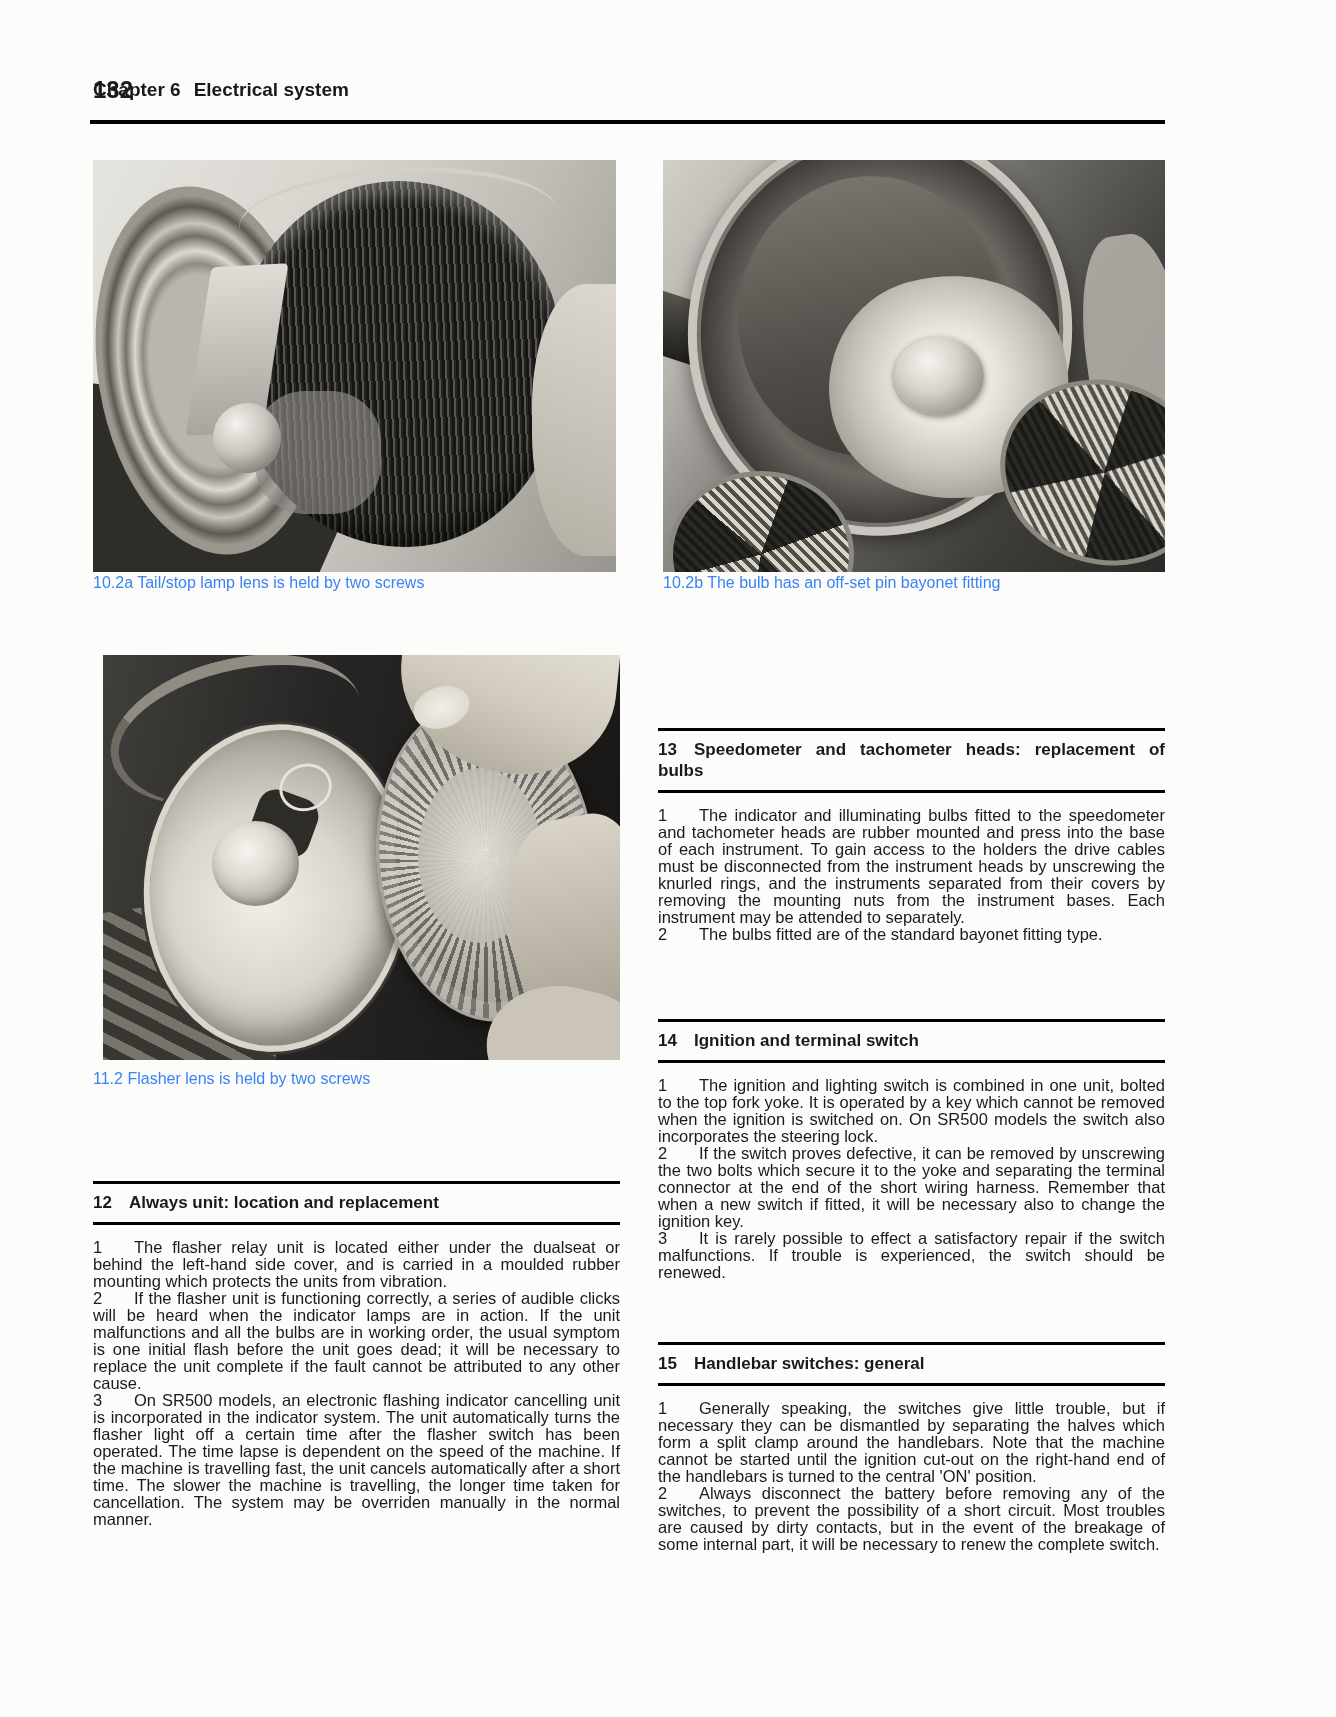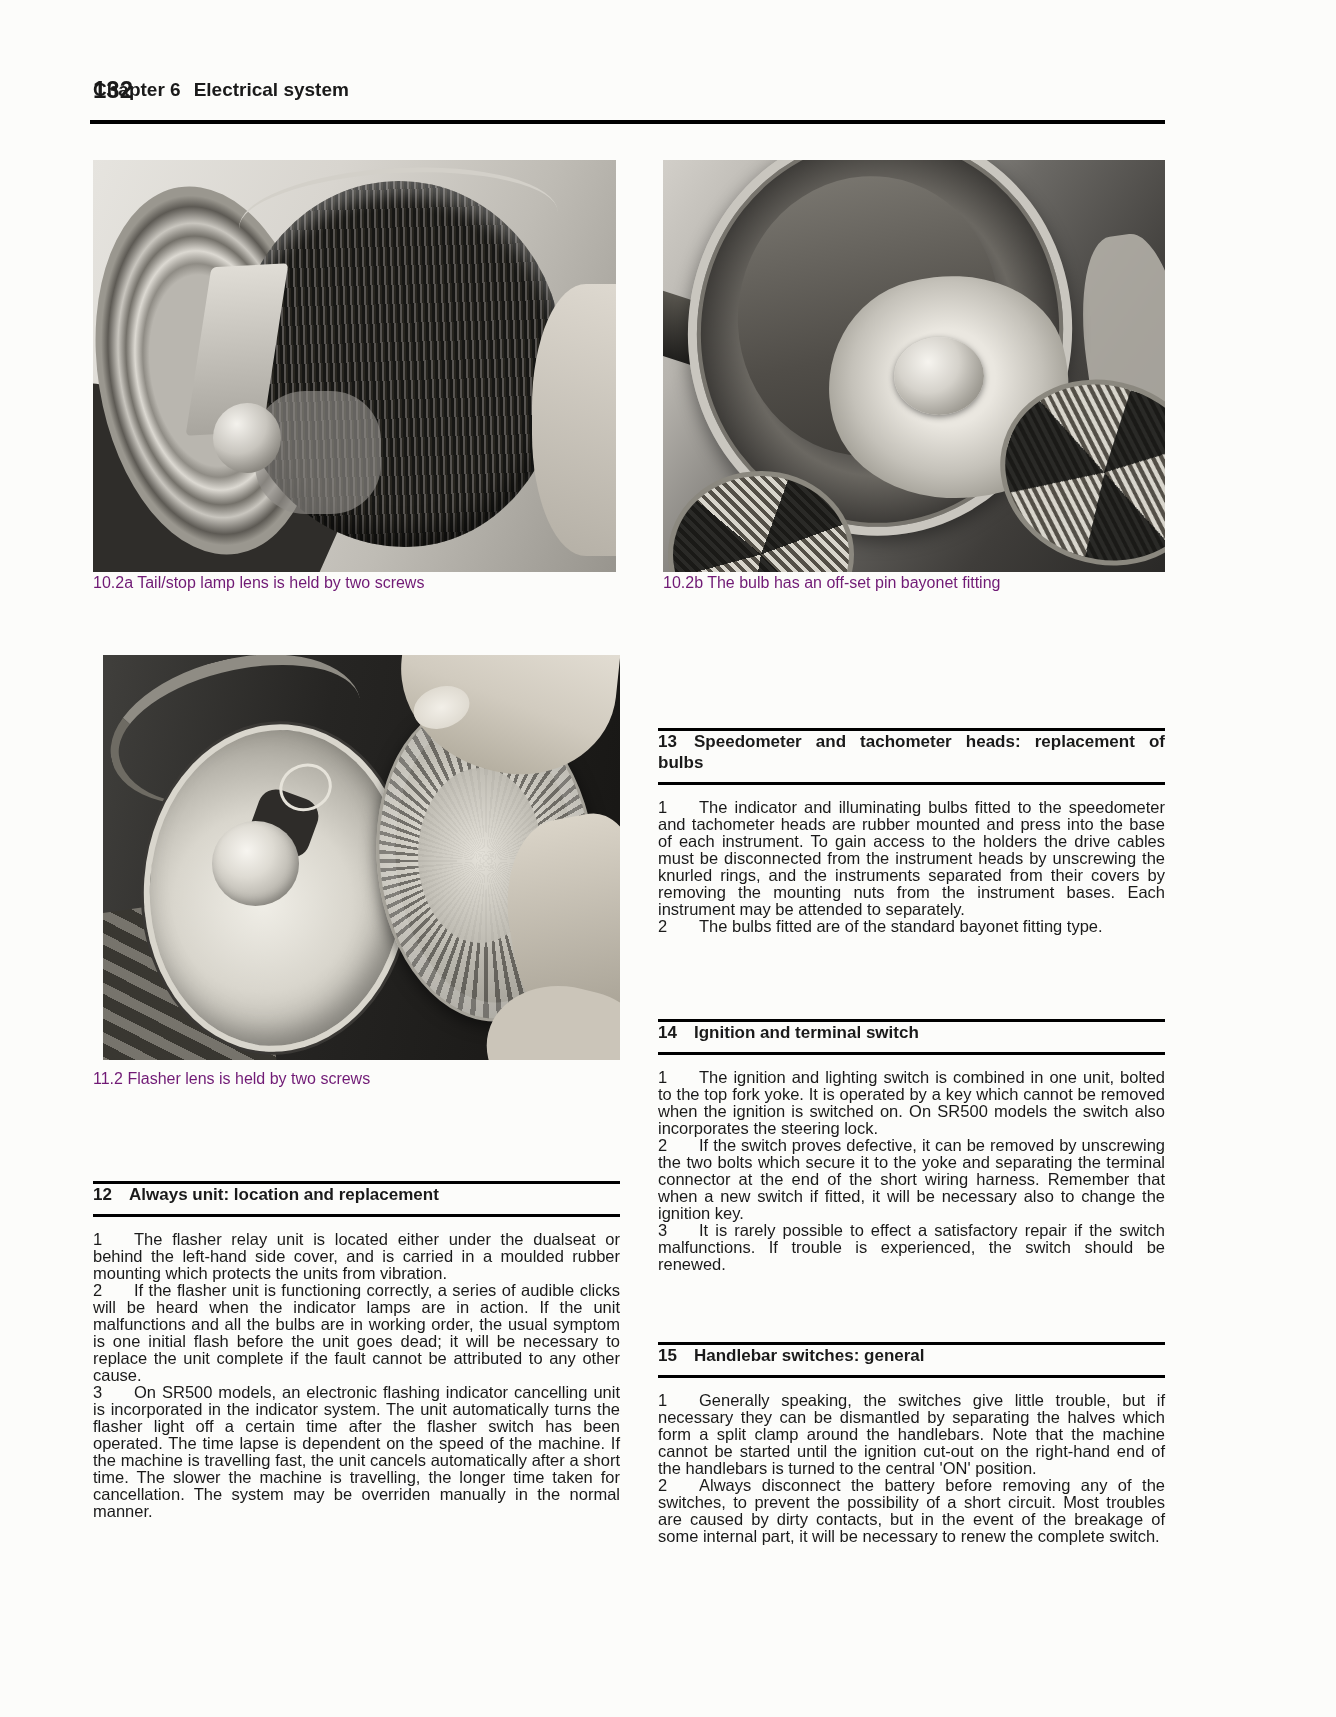--- a/index.html
+++ b/index.html
@@ -74,34 +74,34 @@
     background:radial-gradient(#e4e1d9,#bfbcb3 70%,#a5a299);}
   .p3-thumb{left:57%; top:-7%; width:42%; height:36%; transform:rotate(6deg);
     background:linear-gradient(195deg,#e5e0d6 0%,#d1cbbf 50%,#aba596 100%); border-radius:0 0 45% 55%/0 0 60% 70%;}
   .p3-thumbnail{left:60%; top:8%; width:11%; height:10%; border-radius:50%; transform:rotate(-18deg);
     background:radial-gradient(#f2efe8,#d7d2c7);}
   .p3-finger1{right:-6%; bottom:4%; width:27%; height:56%; transform:rotate(-10deg);
     background:linear-gradient(180deg,#dad4c8,#a39d90); border-radius:45% 30% 30% 45%;}
   .p3-finger2{right:-5%; bottom:-14%; width:31%; height:32%; background:#cbc5b9; border-radius:50% 40% 40% 50%; transform:rotate(14deg);}
 
   
-  .caption{position:absolute; font-size:16px; color:#701a75;}
+  .caption{position:absolute; font-size:16px; color:#3b82f6;}
   .cap1{left:93px; top:574px; width:523px;}
   .cap2{left:663px; top:574px; width:502px;}
   .cap3{left:93px; top:1070px; width:527px;}
 
   
   .sect{position:absolute;}
   .sec12{left:93px;  top:1181px; width:527px;}
   .sec13{left:658px; top:728px;  width:507px;}
   .sec14{left:658px; top:1019px; width:507px;}
   .sec15{left:658px; top:1342px; width:507px;}
   .sect-head{
     margin:0; border-top:3px solid #000; border-bottom:3px solid #000;
-    padding:0 0 9px; font-size:17px; font-weight:bold; line-height:21px;
+    padding:8px 0 9px; font-size:17px; font-weight:bold; line-height:21px;
     text-align:justify;
   }
   .sect-head .hnum{display:inline-block; min-width:36px;}
   .sect-body{margin-top:14px;}
   .sect-body p{margin:0; font-size:16.5px; line-height:17px; text-align:justify;}
   .pnum{display:inline-block; width:41px;}
 </style>
 </head>
 <body>
 

